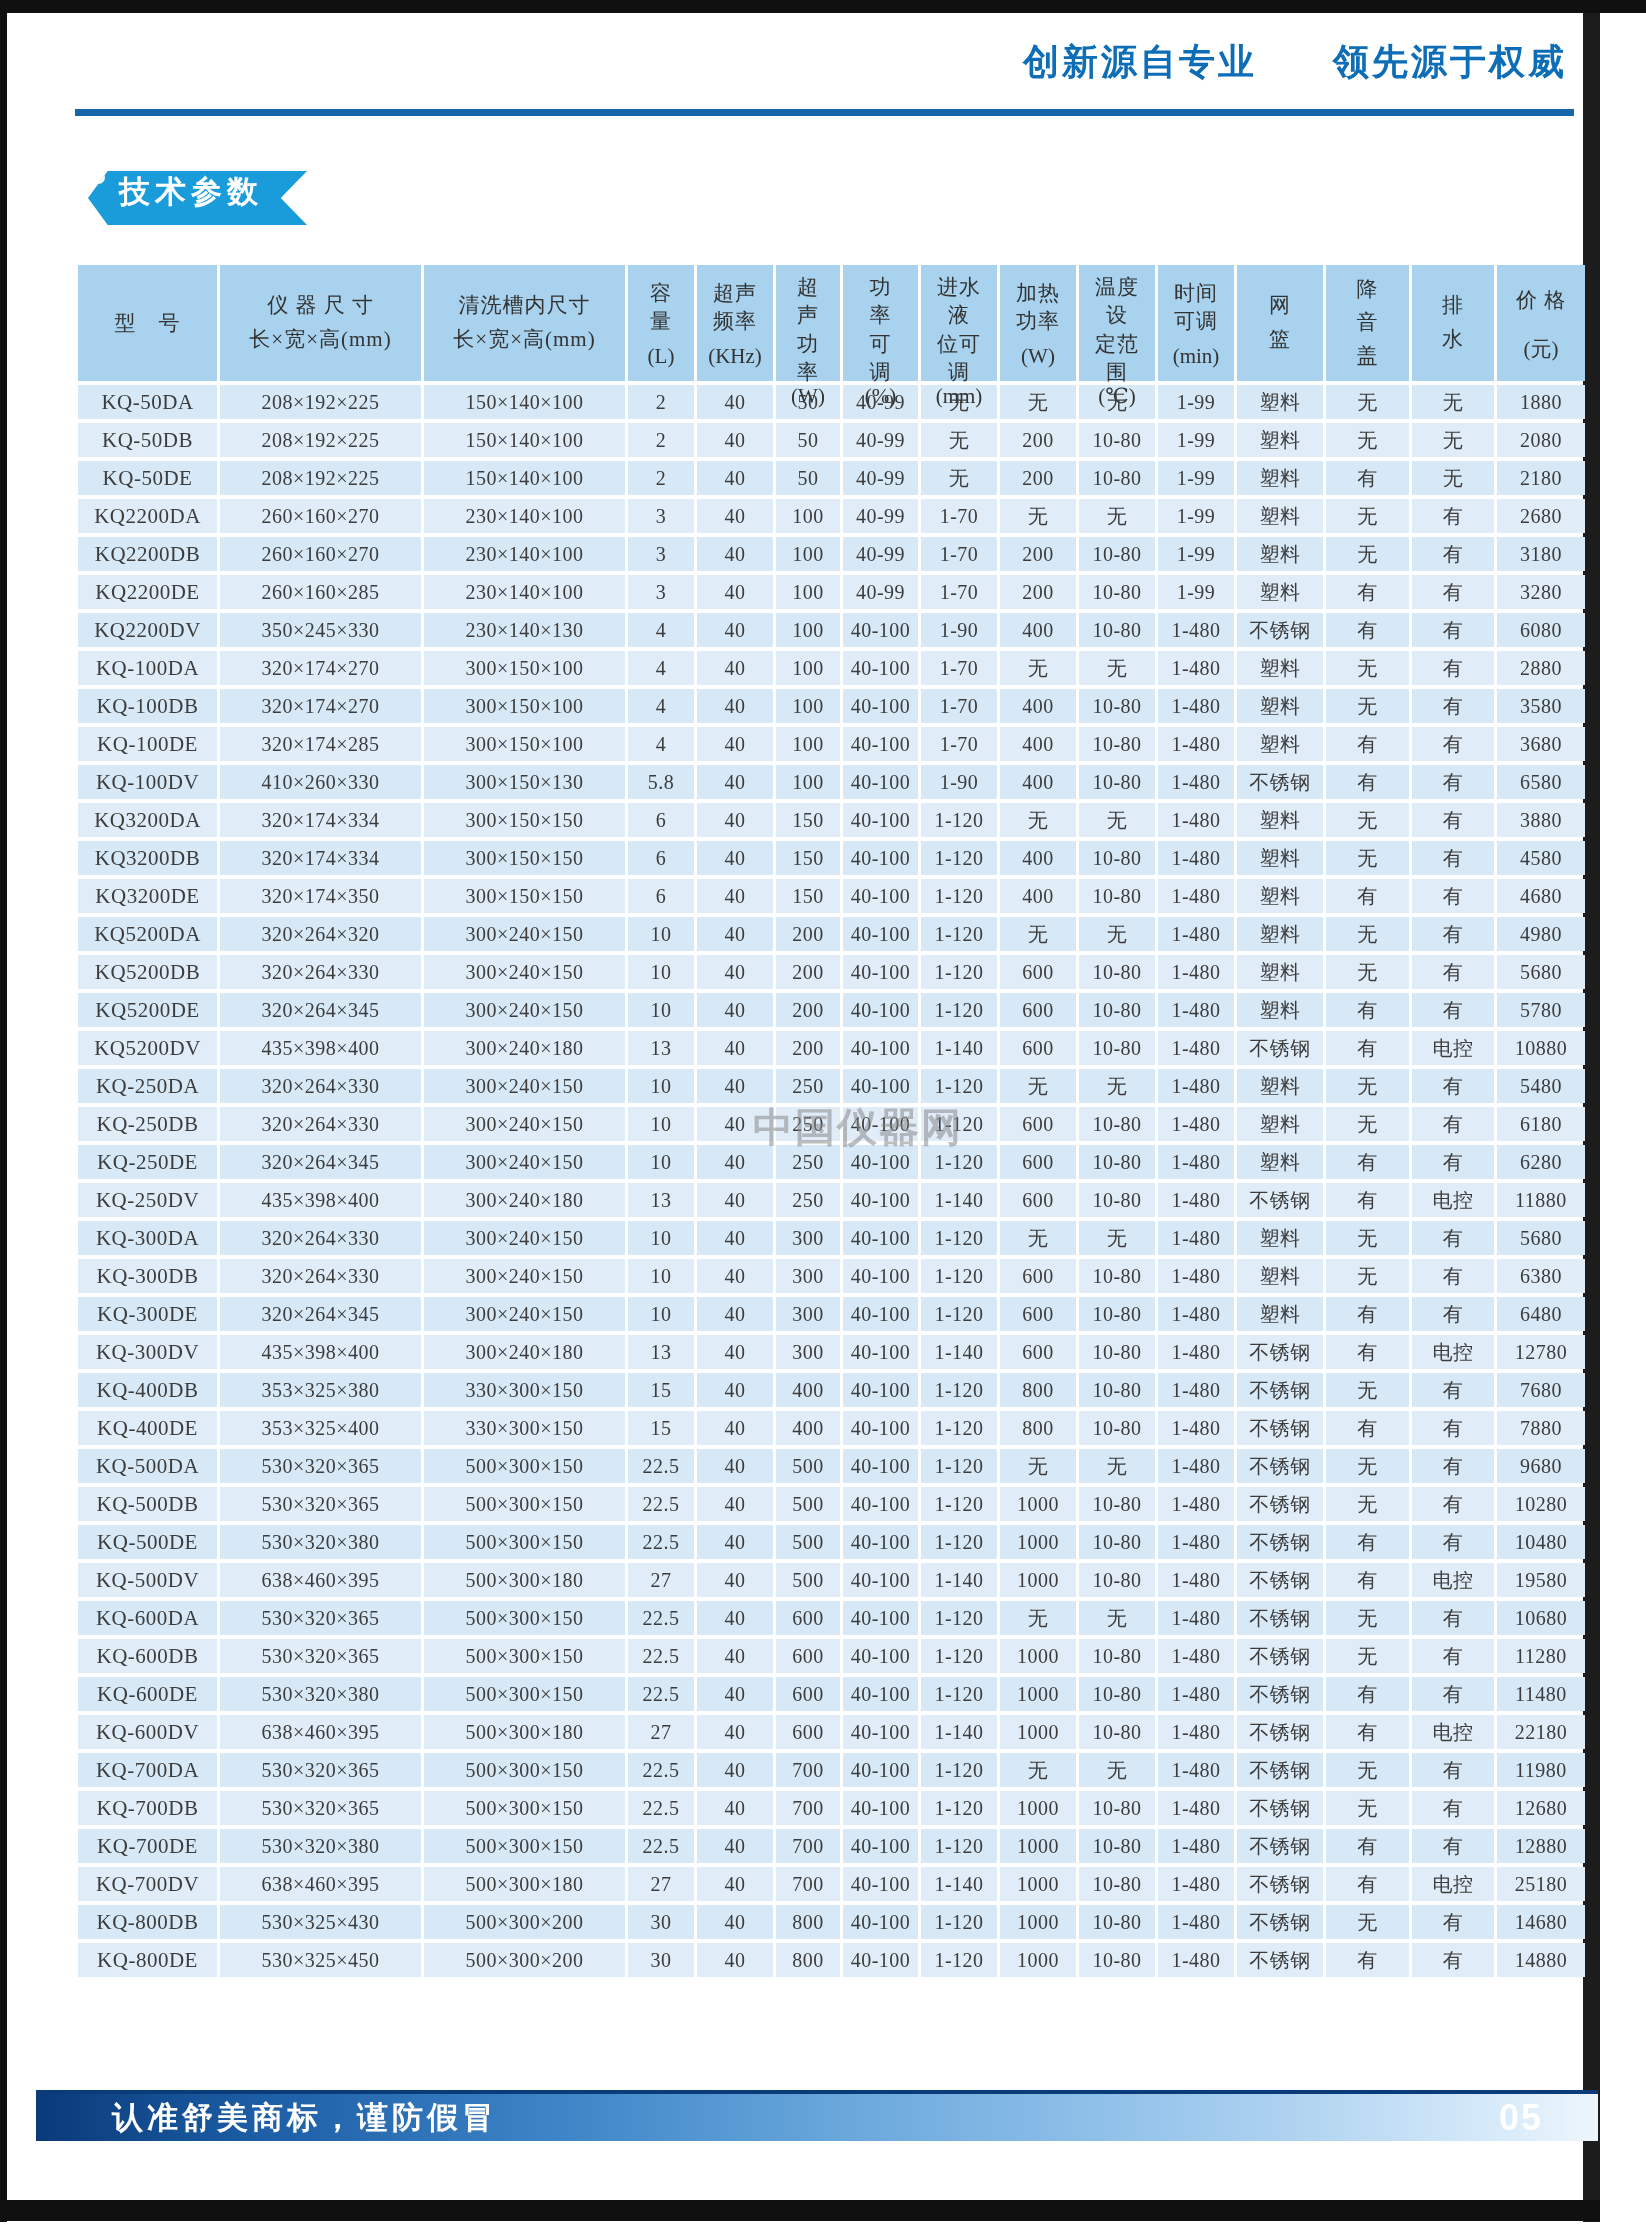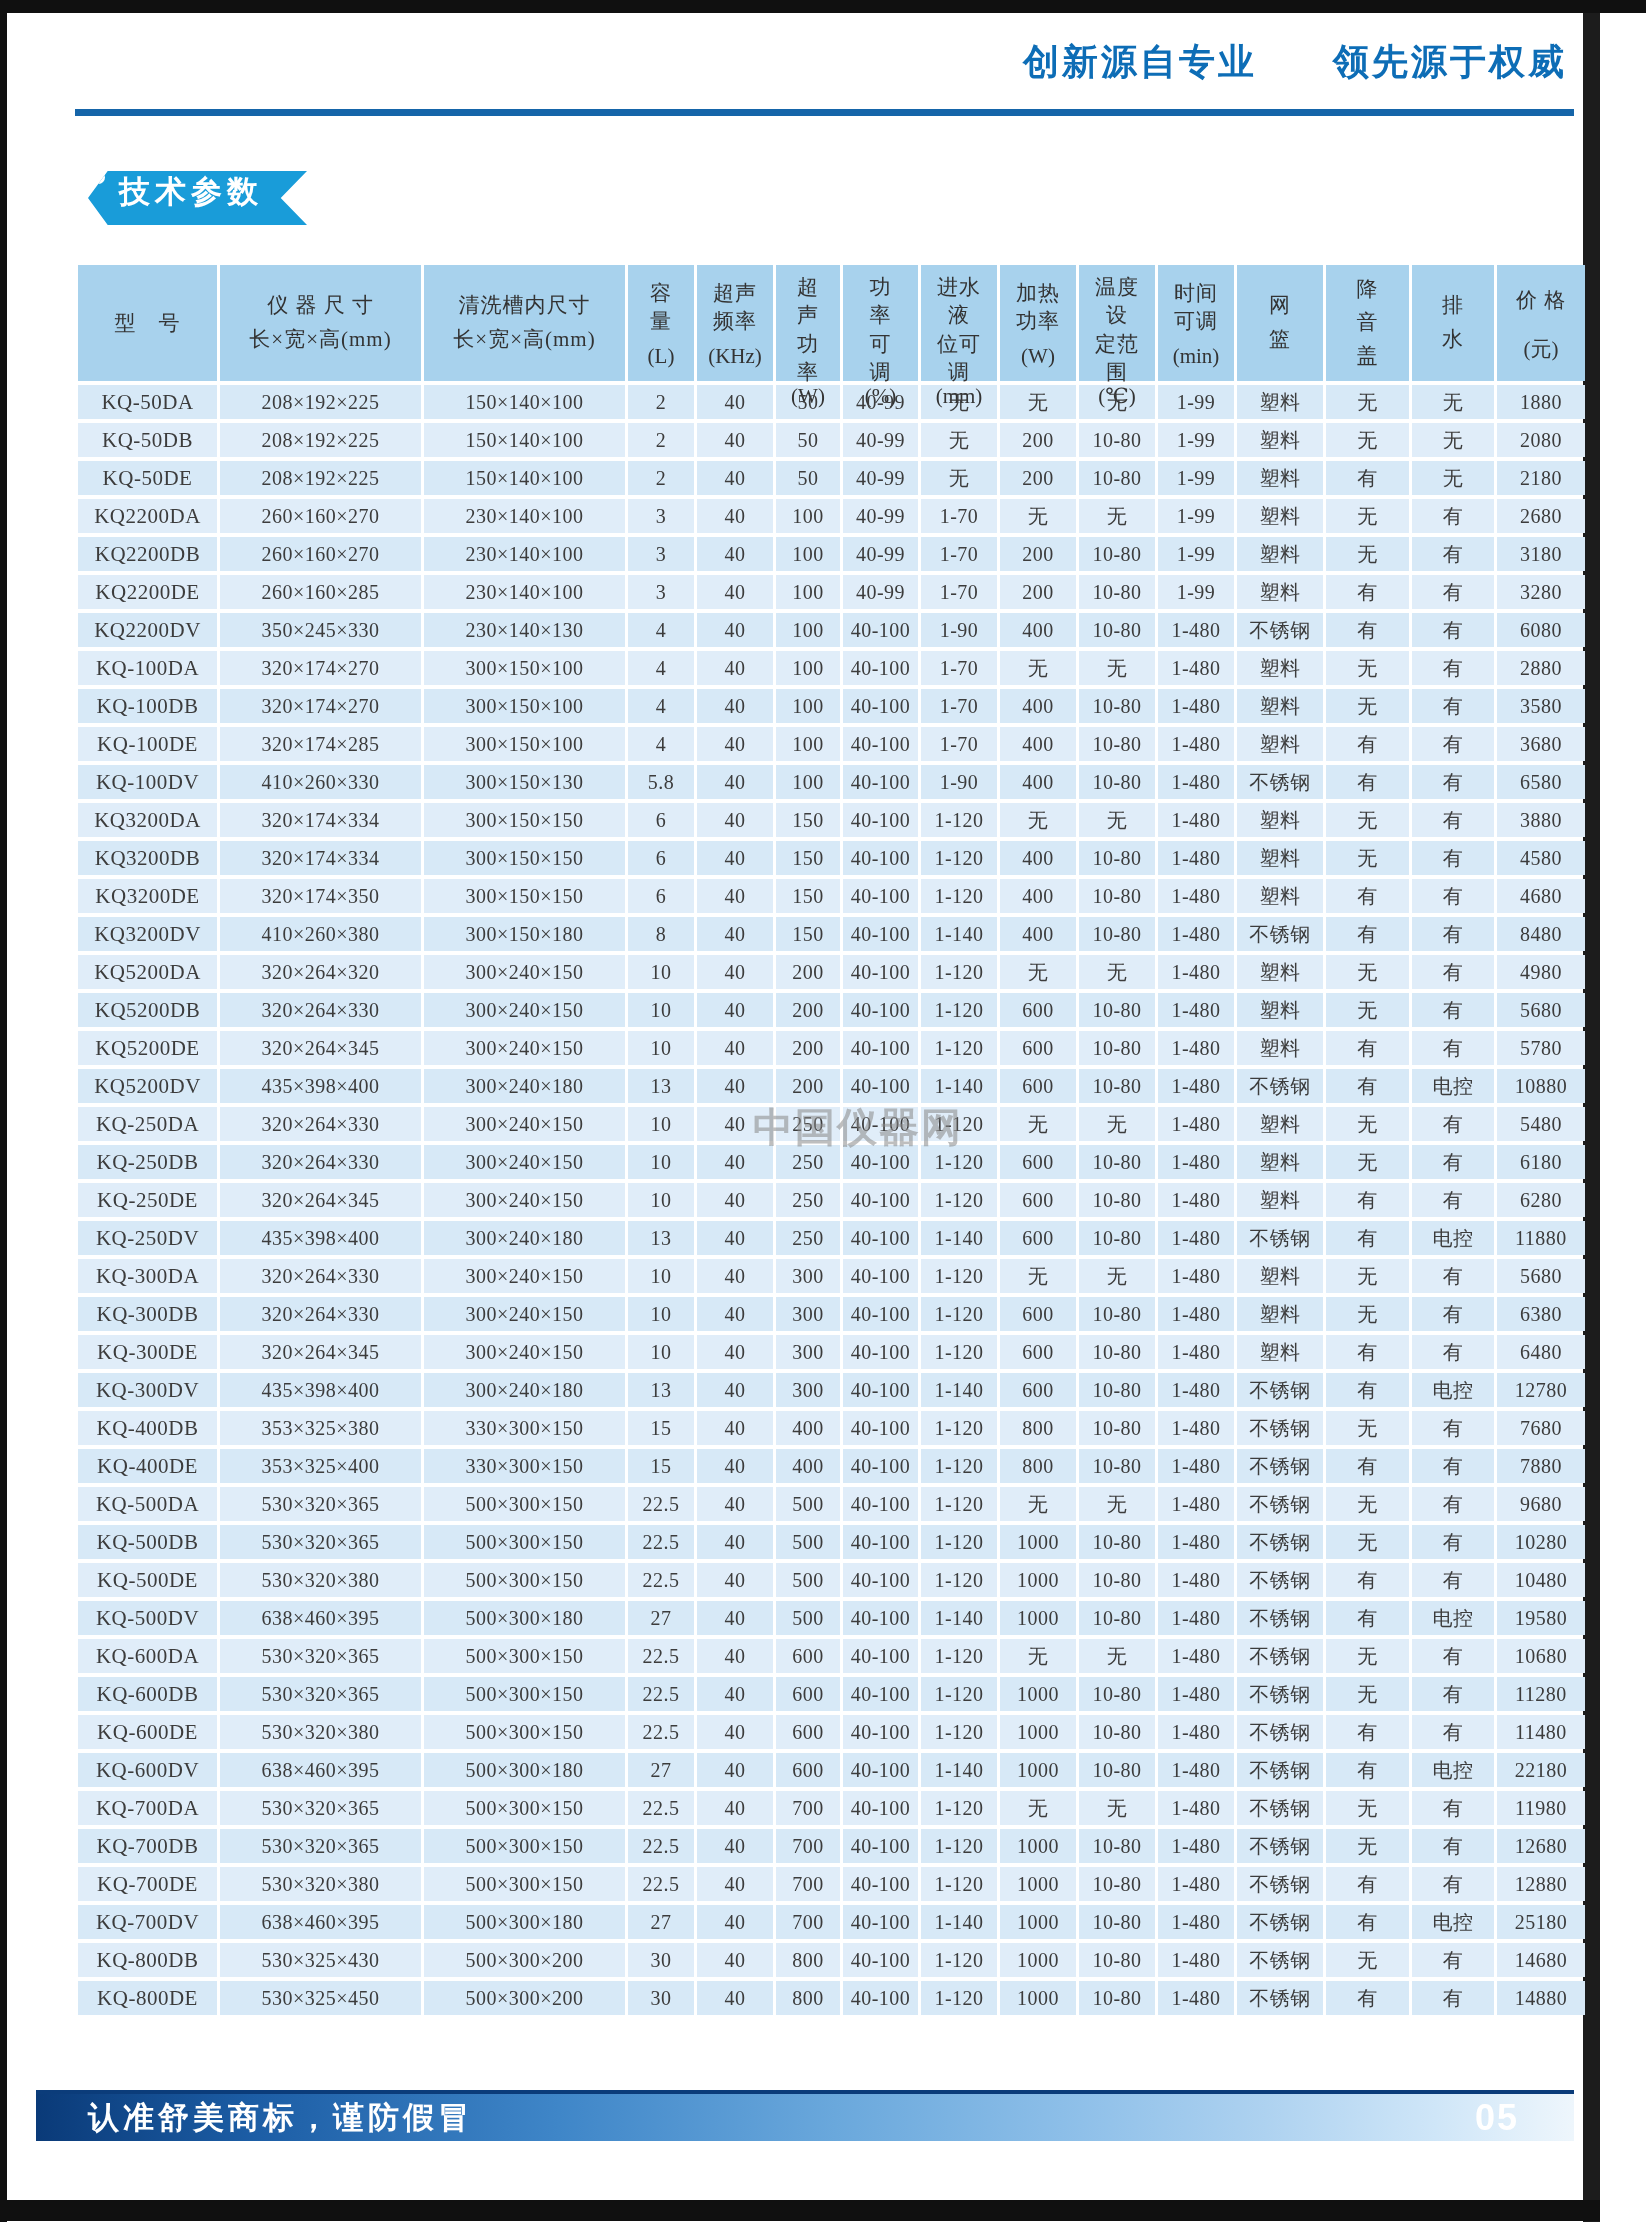--- a/index.html
+++ b/index.html
@@ -62,21 +62,21 @@
     font-family:Liberation Sans, sans-serif;
     font-size:40px;color:#8a8a8a;opacity:0.55;letter-spacing:2px;font-weight:bold;
   }
 
   
   #footer-bar{
     position:absolute;left:36px;top:2090px;width:1538px;height:47px;
     background:linear-gradient(90deg,#0a3a78 0%,#1c5da5 14%,#3f86c8 34%,#6aa8dc 52%,#8fc0e9 68%,#aed2f0 80%,#cfe6f8 91%,#eef6fc 100%);
     border-top:4px solid #0b3c7a;
     display:flex;align-items:center;
-    font-family:"Liberation Sans","DejaVu Sans",sans-serif;font-weight:bold;color:#ffffff;
+    font-family:"Liberation Sans","DejaVu Sans",sans-serif;font-weight:bold;color:#ffffff;padding-left:24px;
   }
   #footer-text{font-size:31px;letter-spacing:4px;margin-left:52px;}
   #page-number{position:absolute;right:55px;font-size:36px;letter-spacing:2px;}
 </style>
 </head>
 <body>
 
 <div class="edge" id="edge-top"></div>
 <div class="edge" id="edge-left"></div>
 <div class="edge" id="edge-right"></div>
@@ -432,37 +432,20 @@
         <td>1-120</td>
         <td>400</td>
         <td>10-80</td>
         <td>1-480</td>
         <td>塑料</td>
         <td>有</td>
         <td>有</td>
         <td>4680</td>
       </tr>
       <tr>
-        <td>KQ3200DV</td>
-        <td>410×260×380</td>
-        <td>300×150×180</td>
-        <td>8</td>
-        <td>40</td>
-        <td>150</td>
-        <td>40-100</td>
-        <td>1-140</td>
-        <td>400</td>
-        <td>10-80</td>
-        <td>1-480</td>
-        <td>不锈钢</td>
-        <td>有</td>
-        <td>有</td>
-        <td>8480</td>
-      </tr>
-      <tr>
         <td>KQ5200DA</td>
         <td>320×264×320</td>
         <td>300×240×150</td>
         <td>10</td>
         <td>40</td>
         <td>200</td>
         <td>40-100</td>
         <td>1-120</td>
         <td>无</td>
         <td>无</td>

